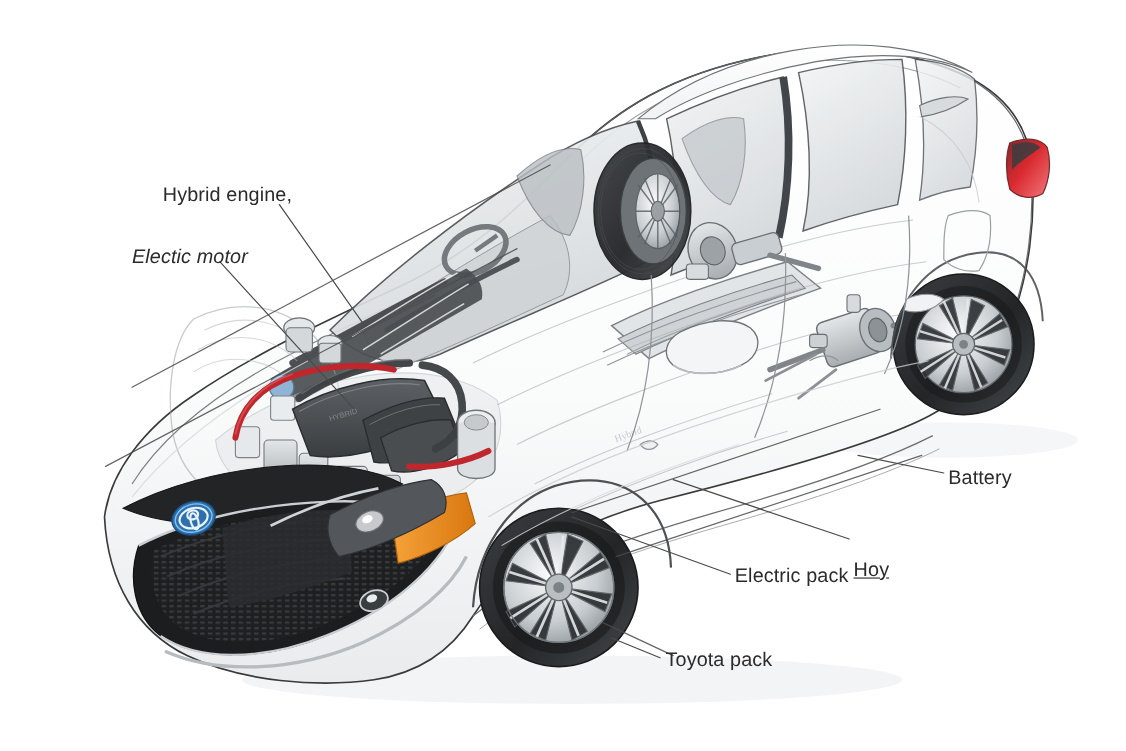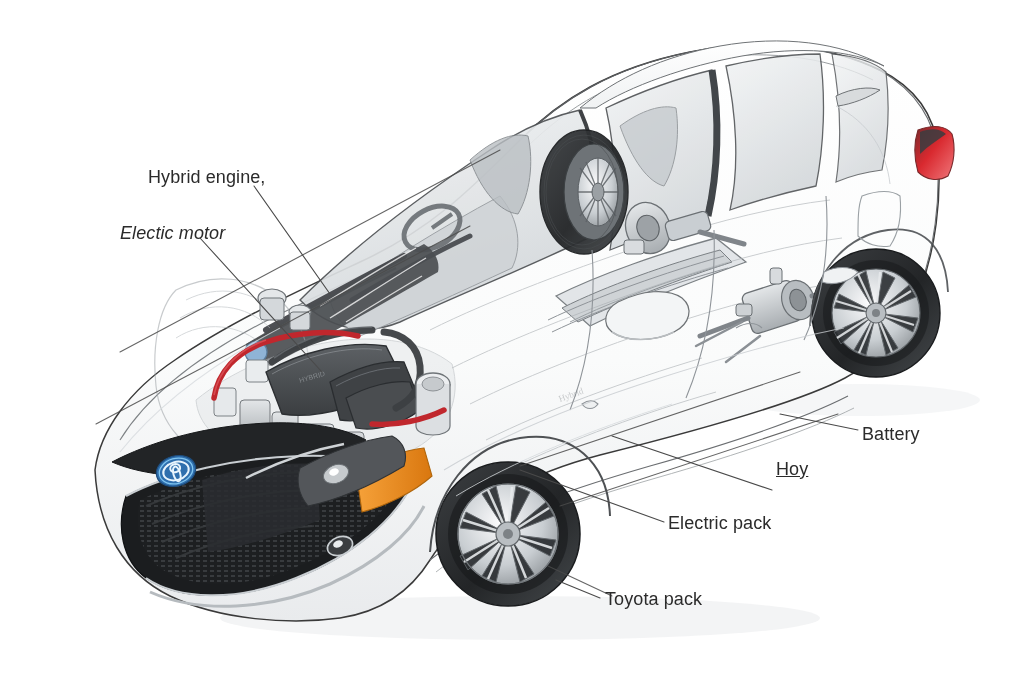--- a/index.html
+++ b/index.html
@@ -30,21 +30,21 @@
     font-size: 18px;
     letter-spacing: 0.1px;
     color: #2b2b2b;
     white-space: nowrap;
     line-height: 1;
     cursor: default;
   }
   .lbl-hybrid-engine   { left: 148px; top: 168px; }
   .lbl-electic-motor   { left: 120px; top: 224px; font-style: italic; }
   .lbl-toyota          { left: 862px; top: 425px; }
-  .lbl-hoy             { left: 776px; top: 460px; text-decoration: underline; }
+  .lbl-hoy             { left: 776px; top: 509px; text-decoration: underline; }
   .lbl-electric-motor  { left: 668px; top: 514px; }
   .lbl-battery-pack    { left: 605px; top: 590px; }
 </style>
 </head>
 <body>
 
 <div id="stage">
 
   <svg id="artboard" viewBox="0 0 1024 683" xmlns="http://www.w3.org/2000/svg">
     <defs>

